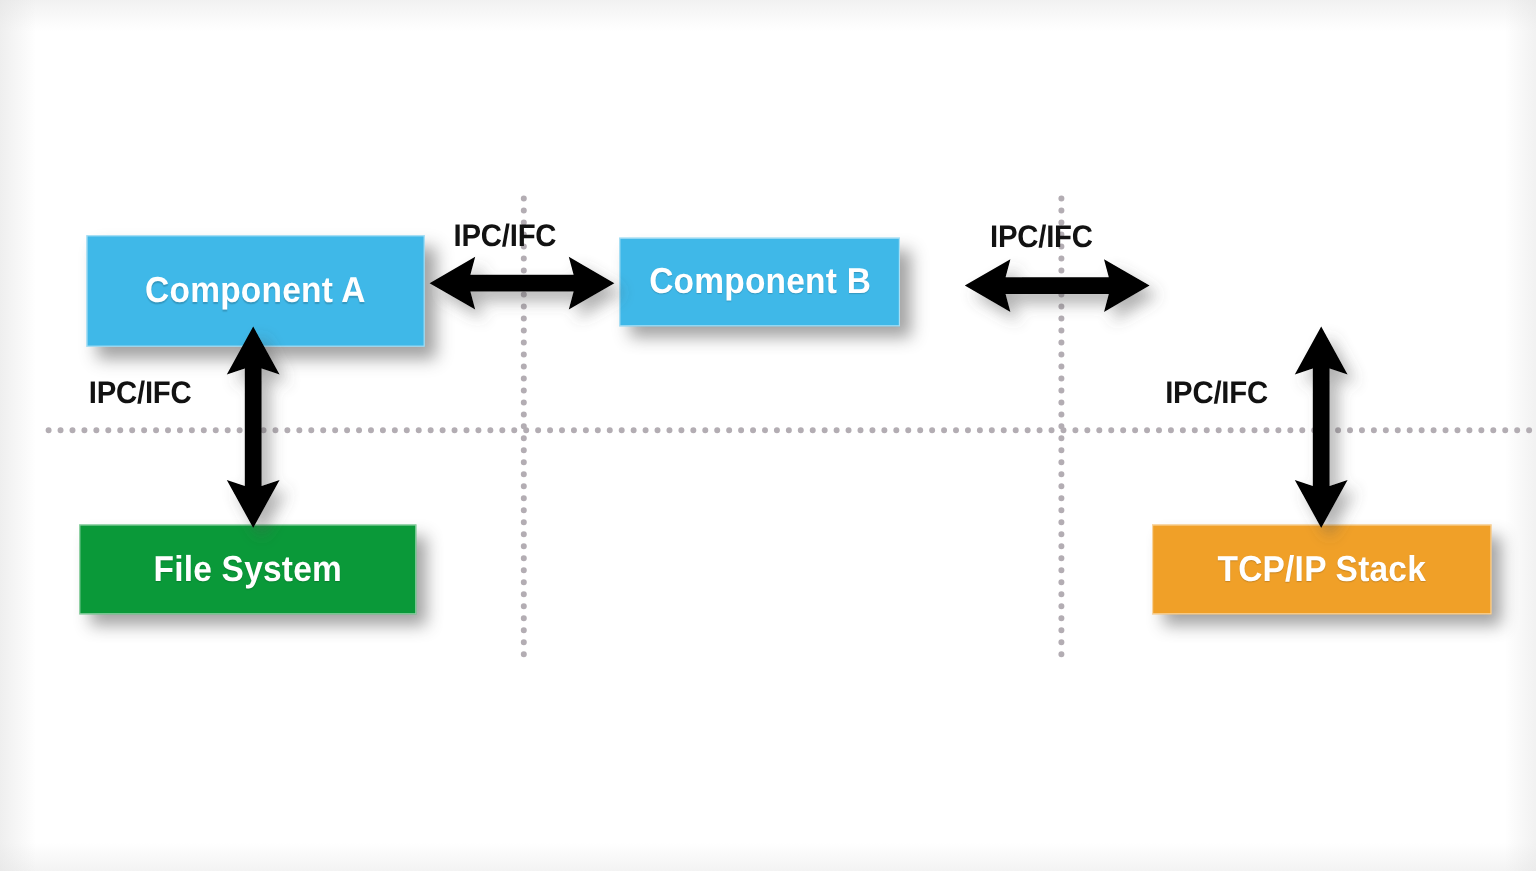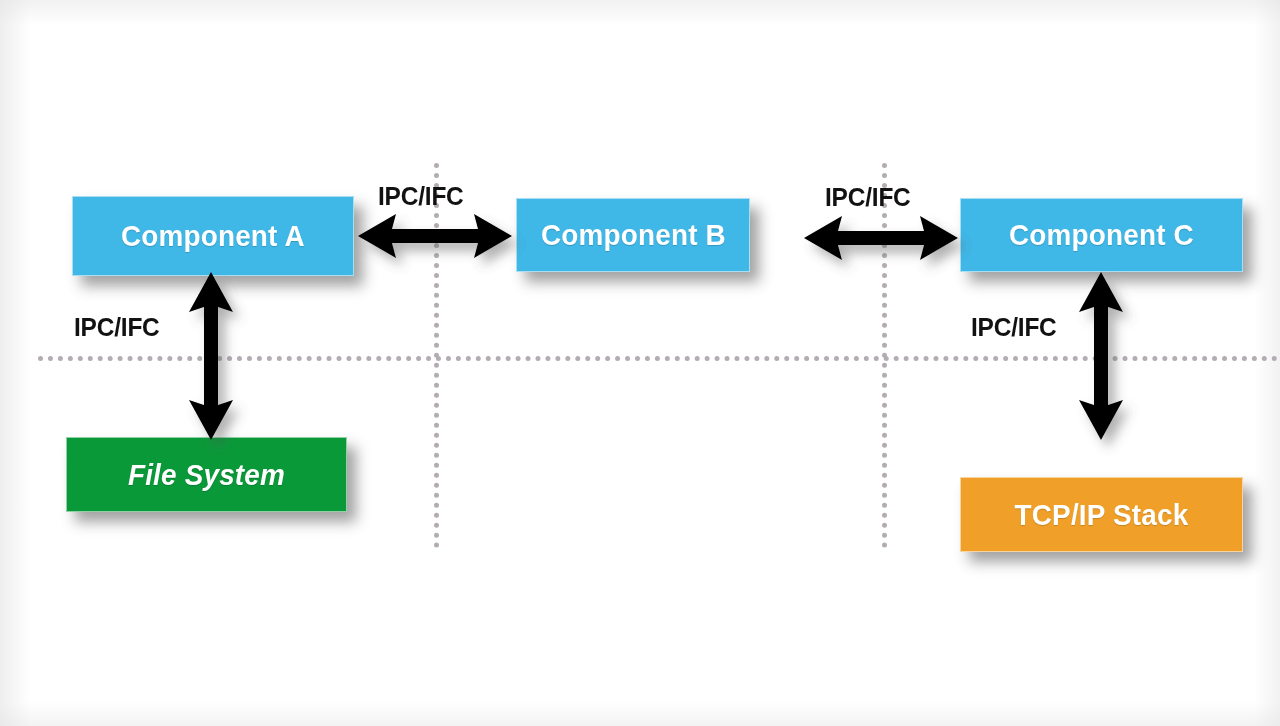--- a/index.html
+++ b/index.html
@@ -52,21 +52,21 @@
     box-shadow: 9px 10px 13px rgba(60,60,60,0.48);
     border: 1px solid rgba(255,255,255,0.55);
     font-stretch: condensed;
   }
   .node-label {
     transform: scaleX(0.93);
     white-space: nowrap;
   }
   .node.blue   { background: #3fb8e8; }
   .node.green  { background: #0a9939; }
-  .node.orange { background: #f0a028; margin-top: 40px; }
+  .node.orange { background: #f0a028; }
 
   
   #arrows {
     position: absolute;
     left: 0;
     top: 0;
     width: 1280px;
     height: 726px;
     pointer-events: none;
   }
@@ -85,33 +85,30 @@
 </style>
 </head>
 <body>
 
 <div id="canvas">
 
   <div class="dotline-v" style="left:434px; top:163px; height:385px;"></div>
   <div class="dotline-v" style="left:882px; top:163px; height:385px;"></div>
   <div class="dotline-h" style="left:38px; top:356px; width:1240px;"></div>
 
-  <div class="node blue" style="left:72px; top:196px; width:282px; height:80px;">
+  <div class="node blue" style="left:72px; top:196px; width:282px; height:93px;">
     <span class="node-label">Component A</span>
   </div>
 
   <div class="node blue" style="left:516px; top:198px; width:234px; height:74px;">
     <span class="node-label">Component B</span>
   </div>
 
-  <div class="node blue" style="left:960px; top:198px; width:283px; height:74px;">
-    <span class="node-label">Component C</span>
-  </div>
 
-  <div class="node green" style="left:66px; top:437px; width:281px; height:75px;font-style:italic;">
+  <div class="node green" style="left:66px; top:437px; width:281px; height:75px;">
     <span class="node-label">File System</span>
   </div>
 
   <div class="node orange" style="left:960px; top:437px; width:283px; height:75px;">
     <span class="node-label">TCP/IP Stack</span>
   </div>
 
   <svg id="arrows" viewBox="0 0 1280 726" width="1280" height="726" xmlns="http://www.w3.org/2000/svg">
     <defs>
       <filter id="softshadow" x="-60%" y="-60%" width="240%" height="240%">

